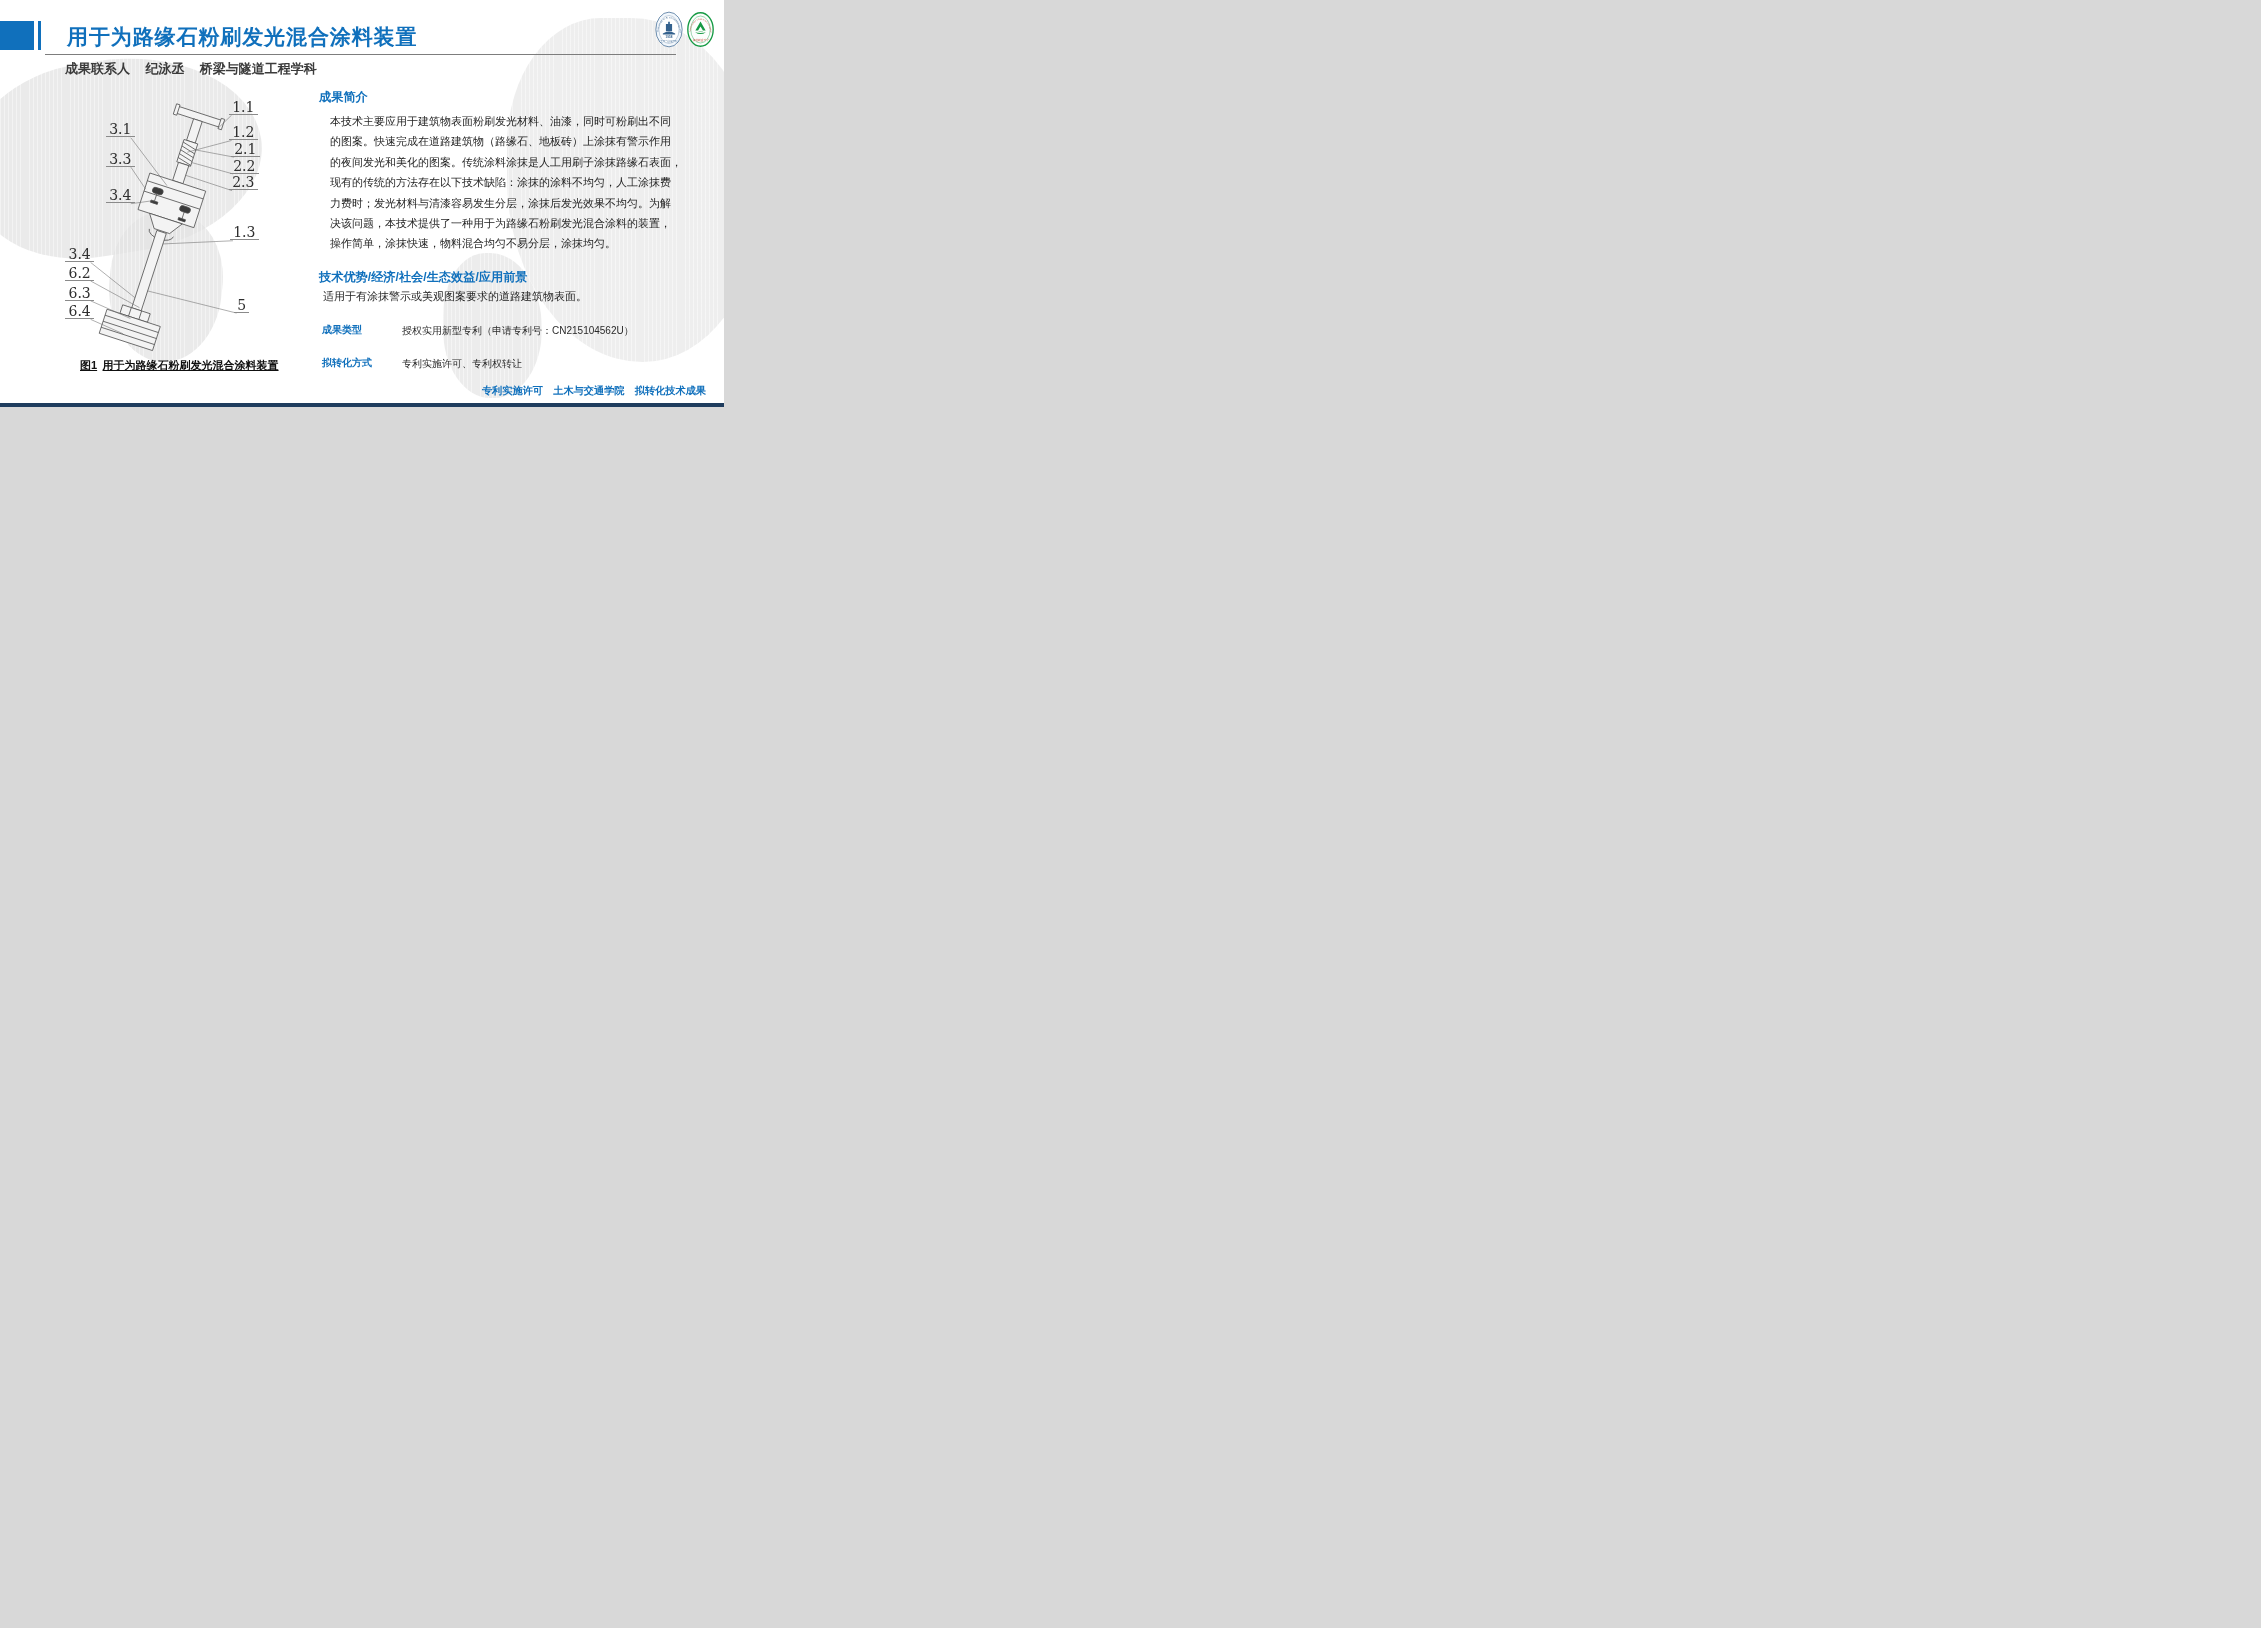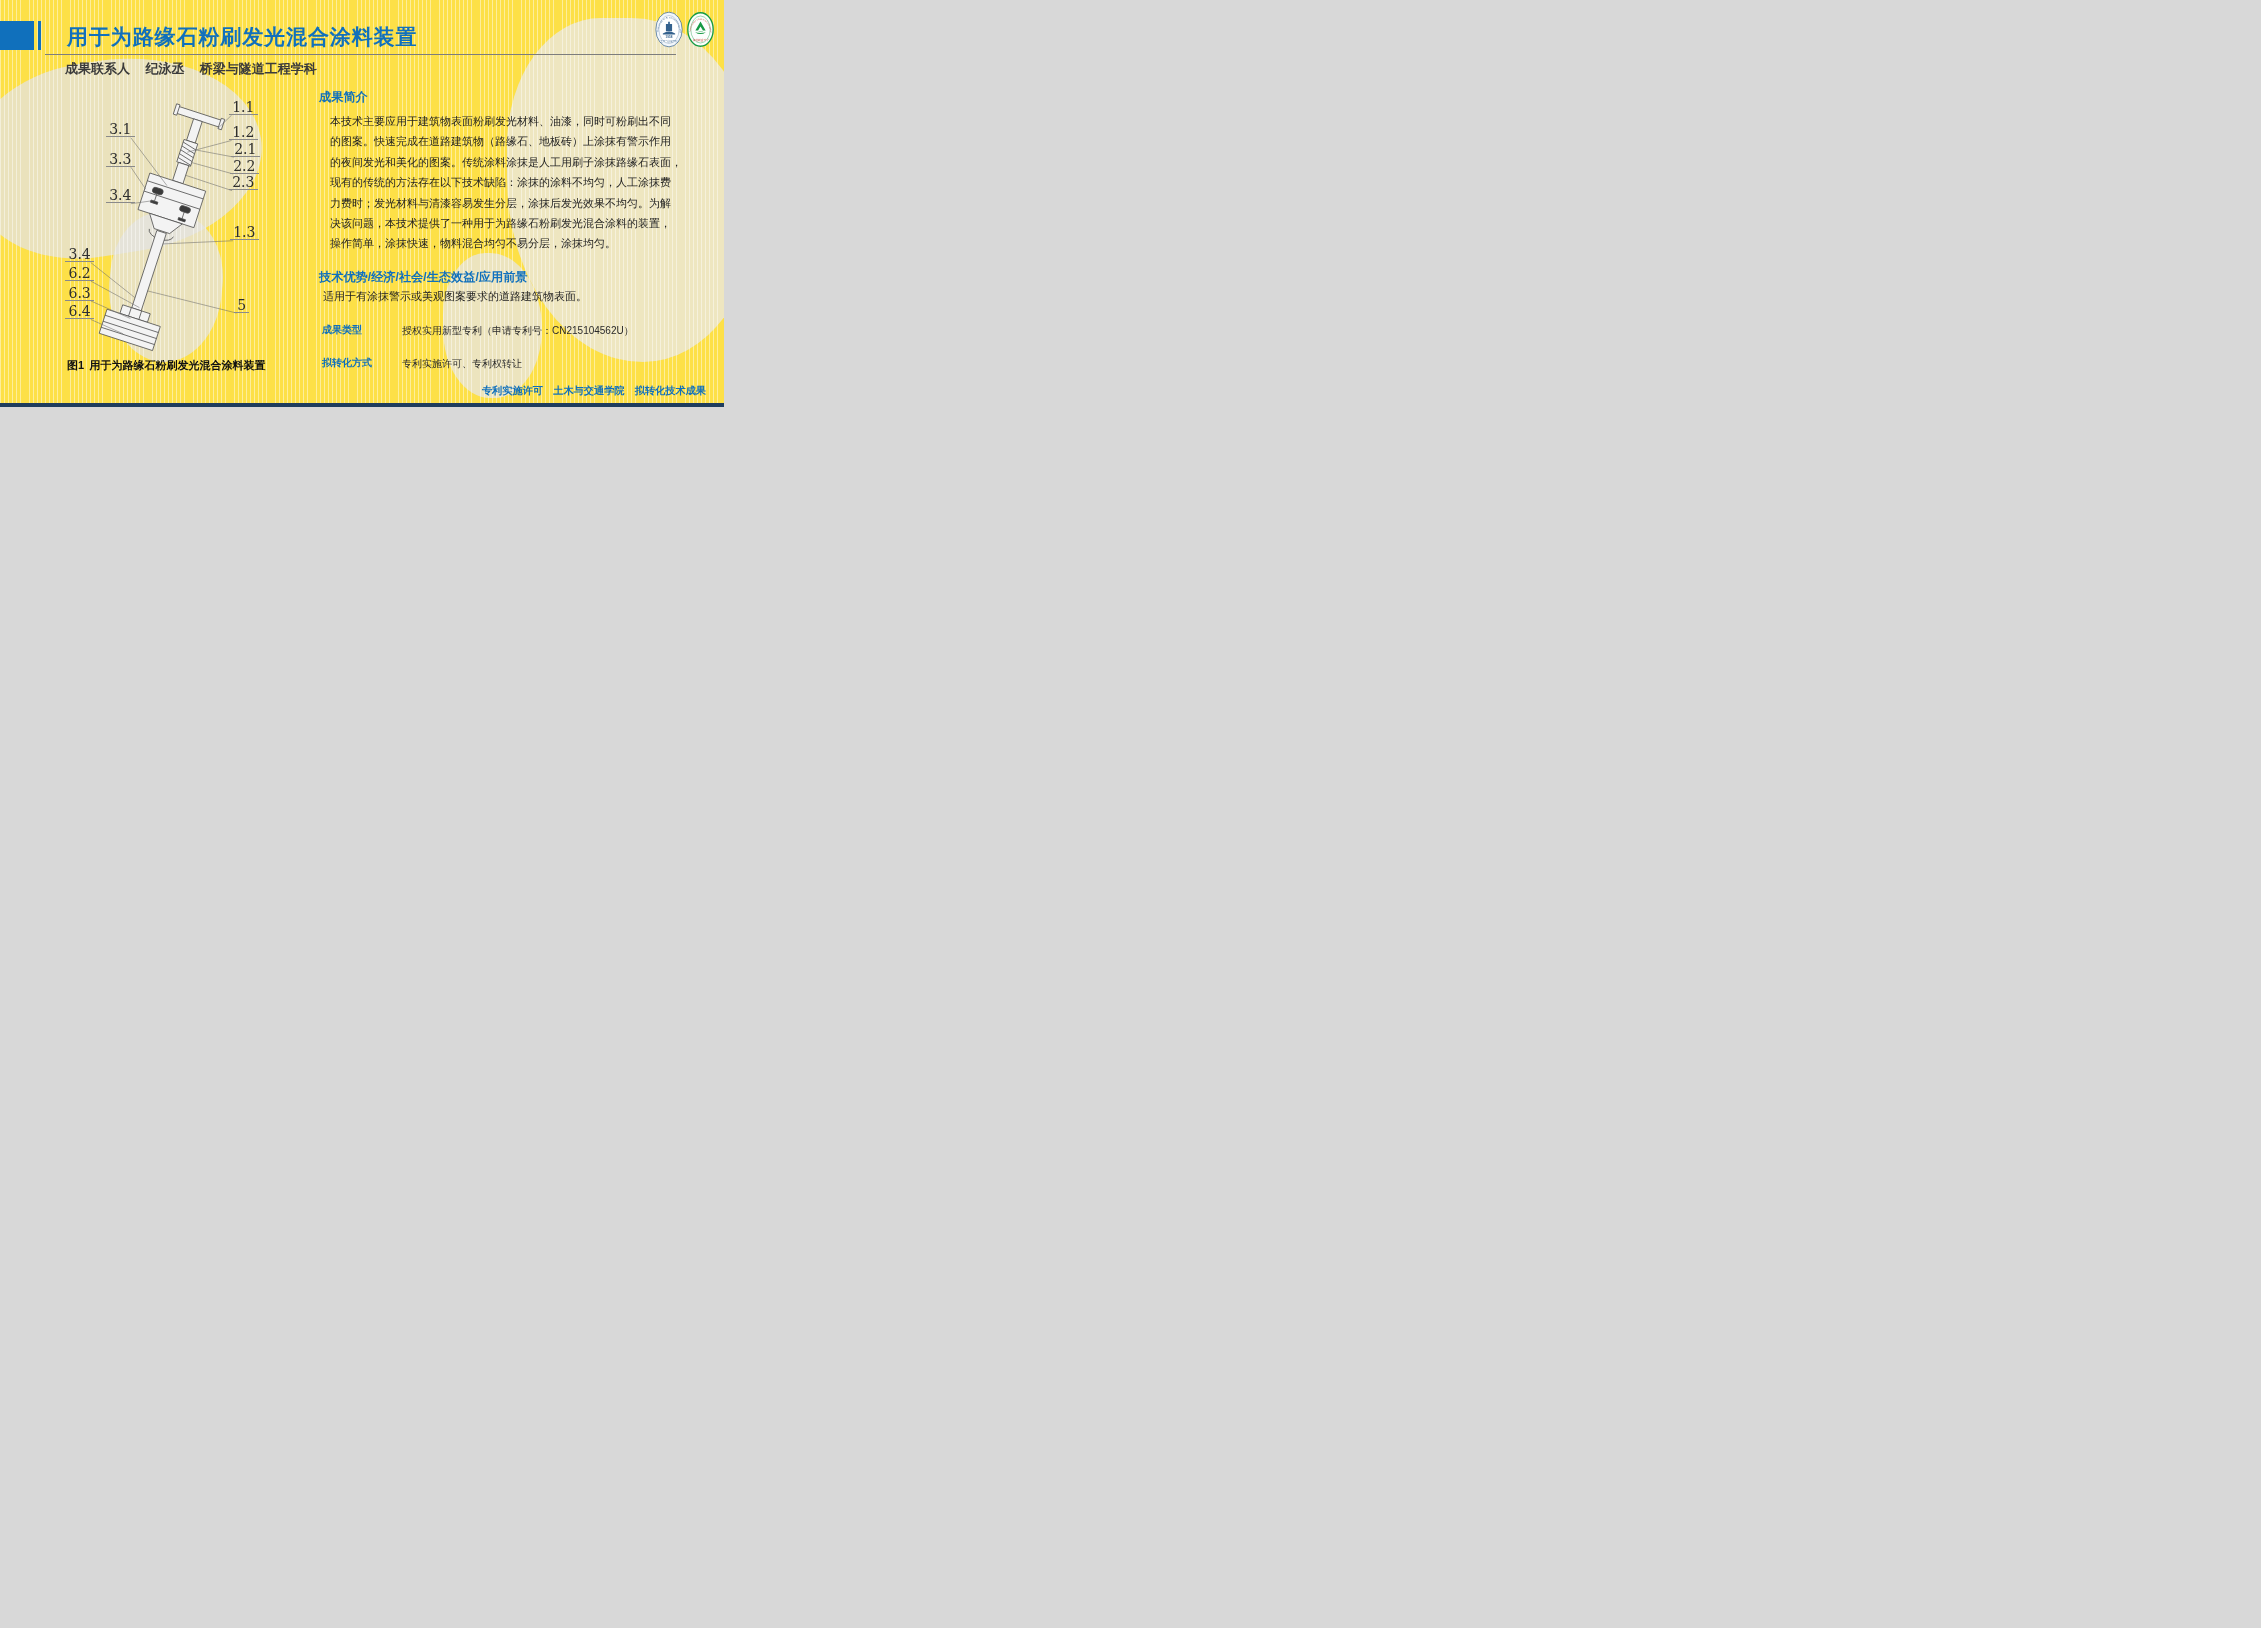--- a/index.html
+++ b/index.html
@@ -1,18 +1,18 @@
 <!DOCTYPE html>
 <html style="font-size:7.2px"><head>
 <meta charset="utf-8">
 <style>
   html,body{margin:0;padding:0;background:#d8d8d8;}
   .slide{
     position:relative;width:724px;height:407px;overflow:hidden;
-    background:#fde047;
+    background:#ffffff;
     font-family:"Liberation Sans","DejaVu Sans",sans-serif;
   }
   
   .map-blob{position:absolute;background:#e3e3e3;opacity:.75;}
   .blob-na{left:-27px;top:59px;width:289px;height:194px;border-radius:46% 58% 52% 44%;transform:rotate(-9deg);}
   .blob-sa{left:109px;top:213px;width:113px;height:149px;border-radius:48% 52% 55% 60%;transform:rotate(6deg);}
   .blob-right{right:-36px;top:18px;width:253px;height:344px;border-radius:40% 55% 50% 58%;background:#e8e8e8;}
   .blob-mid{left:443px;top:253px;width:99px;height:145px;border-radius:45% 55% 50% 50%;background:#e6e6e6;}
   .streaks{position:absolute;inset:0;background:repeating-linear-gradient(90deg,rgba(255,255,255,.45) 0 0.9px,rgba(255,255,255,0) 0.9px 4.1px);pointer-events:none;}
 
@@ -25,21 +25,21 @@
   .contact span{margin-right:15.4px;}
 
   
   .figure{position:absolute;left:59px;top:85px;width:253px;height:279px;}
   .figure svg{position:absolute;left:0;top:0;}
   .part-label{
     position:absolute;font-family:"DejaVu Serif","Liberation Serif",serif;
     font-size:14px;color:#2e2e2e;border-bottom:0.7px solid #8a8a8a;
     padding:0 3.2px 0.5px 3.2px;line-height:11.8px;
   }
-  .fig-caption{position:absolute;left:67px;top:358px;font-size:11px;font-weight:700;color:#101010;white-space:nowrap;}
+  .fig-caption{position:absolute;left:80px;top:358px;font-size:11px;font-weight:700;color:#101010;white-space:nowrap;text-decoration:underline;}
   .fig-caption .pfx{margin-right:5.4px;}
 
   
   .h-blue{position:absolute;font-size:12.2px;font-weight:700;color:#1070bc;white-space:nowrap;}
   .intro-heading{left:319px;top:89px;}
   .benefit-heading{left:319px;top:269px;}
   .para{position:absolute;left:318px;top:111px;width:366px;font-size:11px;font-weight:500;color:#1e1e1e;}
   .para div{line-height:20.4px;white-space:nowrap;margin-left:12px;}
   .benefit-body{position:absolute;left:323px;top:289px;font-size:11px;font-weight:500;color:#1e1e1e;white-space:nowrap;}
 

